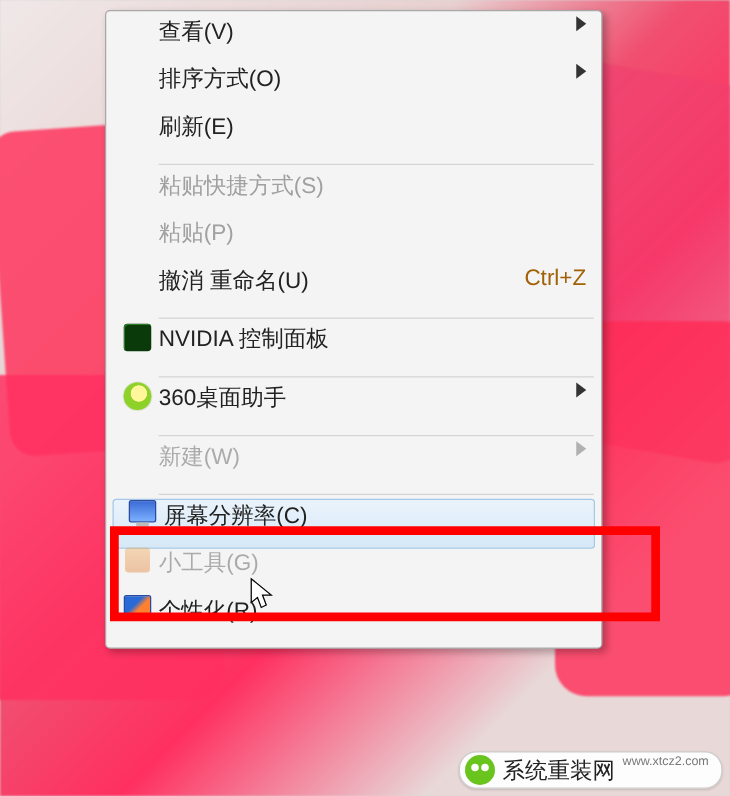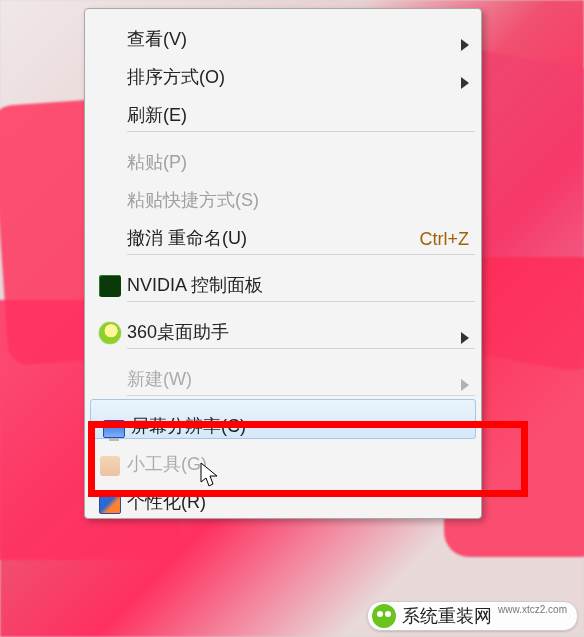--- a/index.html
+++ b/index.html
@@ -26,21 +26,21 @@
     left: 84px; top: 8px;
     width: 398px;
     background: #f4f4f4;
     border: 1px solid #a8a8a8;
     border-radius: 4px;
     box-shadow: 3px 3px 6px rgba(0,0,0,.25);
     padding: 4px 2px 4px 2px;
   }
   .item {
     display: flex;
-    align-items: flex-end;
+    align-items: flex-start;
     height: 38px;
     padding: 0 10px 0 6px;
     color: #222;
     cursor: default;
     position: relative;
   }
   .item.disabled { color: #a0a0a0; }
   .icon-slot { width: 34px; display:flex; align-items:center; justify-content:center; }
   .label { flex: 1; white-space: nowrap; }
   .shortcut { color: #a16207; margin-left: 20px; }
@@ -132,25 +132,25 @@
       <span class="label">排序方式(O)</span>
       <span class="arrow"></span>
     </div>
     <div class="item">
       <span class="icon-slot"></span>
       <span class="label">刷新(E)</span>
     </div>
     <div class="sep"></div>
     <div class="item disabled">
       <span class="icon-slot"></span>
+      <span class="label">粘贴快捷方式(S)</span>
+    </div>
+    <div class="item disabled">
+      <span class="icon-slot"></span>
       <span class="label">粘贴(P)</span>
-    </div>
-    <div class="item disabled">
-      <span class="icon-slot"></span>
-      <span class="label">粘贴快捷方式(S)</span>
     </div>
     <div class="item">
       <span class="icon-slot"></span>
       <span class="label">撤消 重命名(U)</span>
       <span class="shortcut">Ctrl+Z</span>
     </div>
     <div class="sep"></div>
     <div class="item">
       <span class="icon-slot">
         <span class="ic-nvidia"></span>

